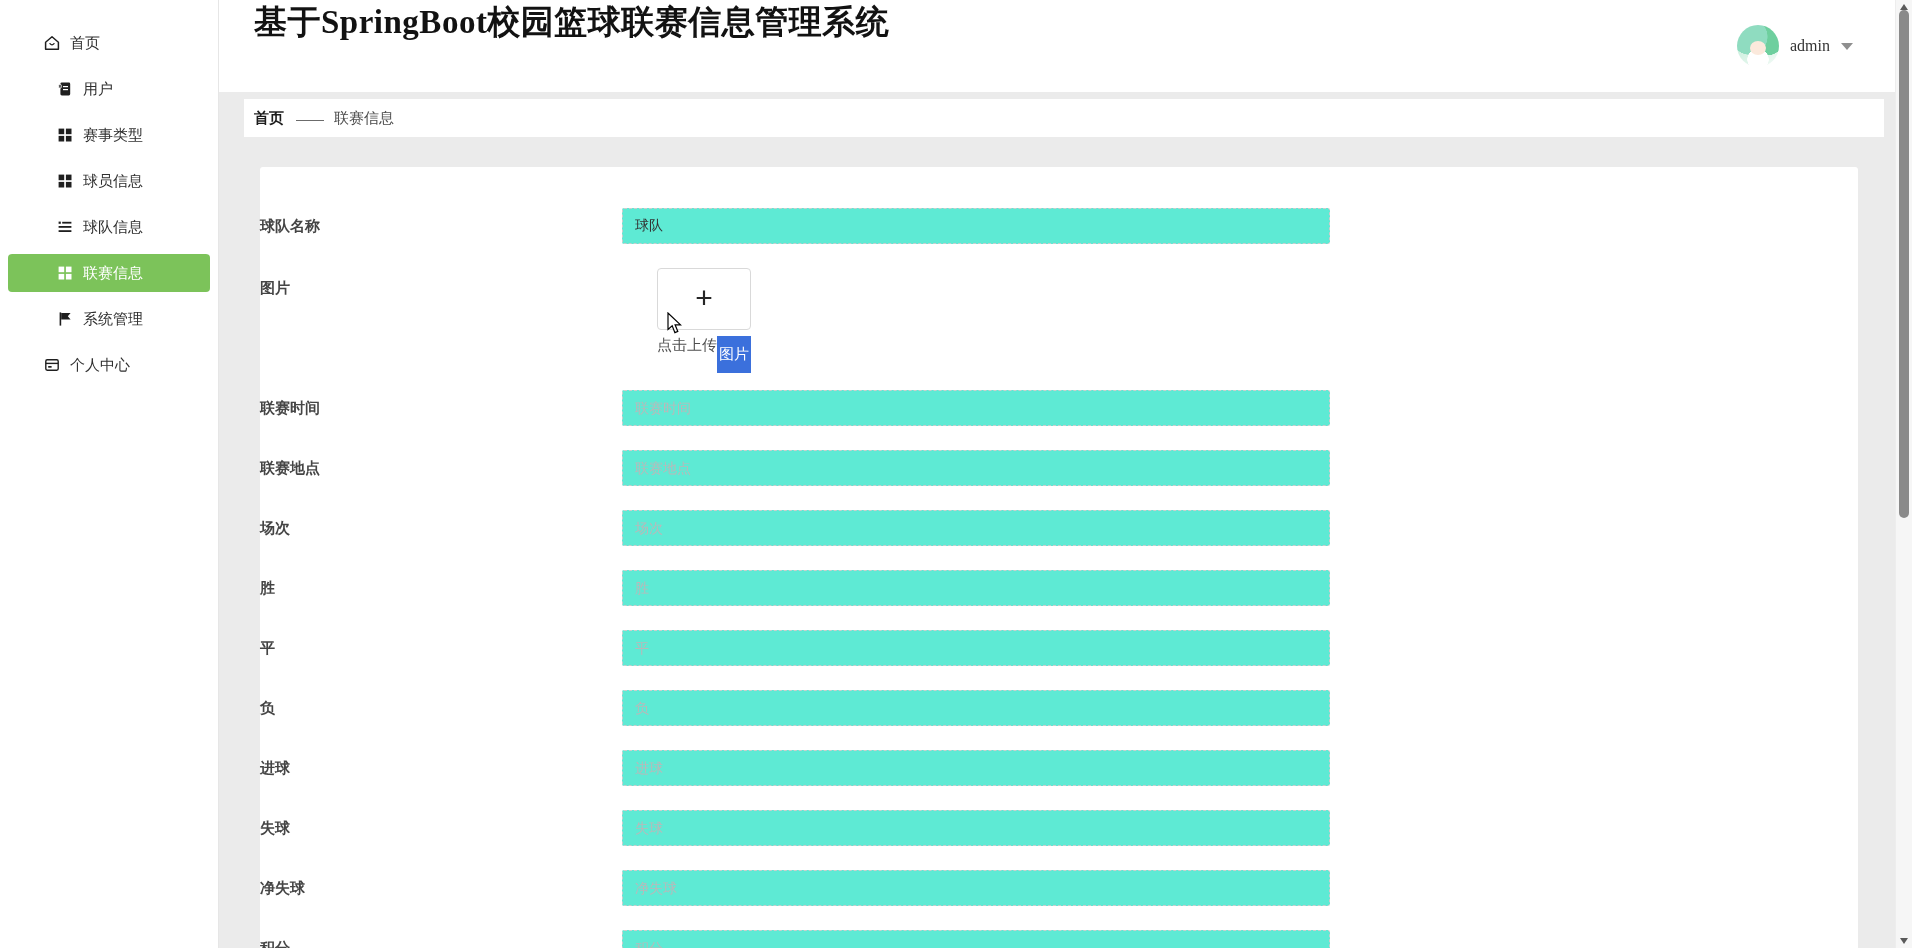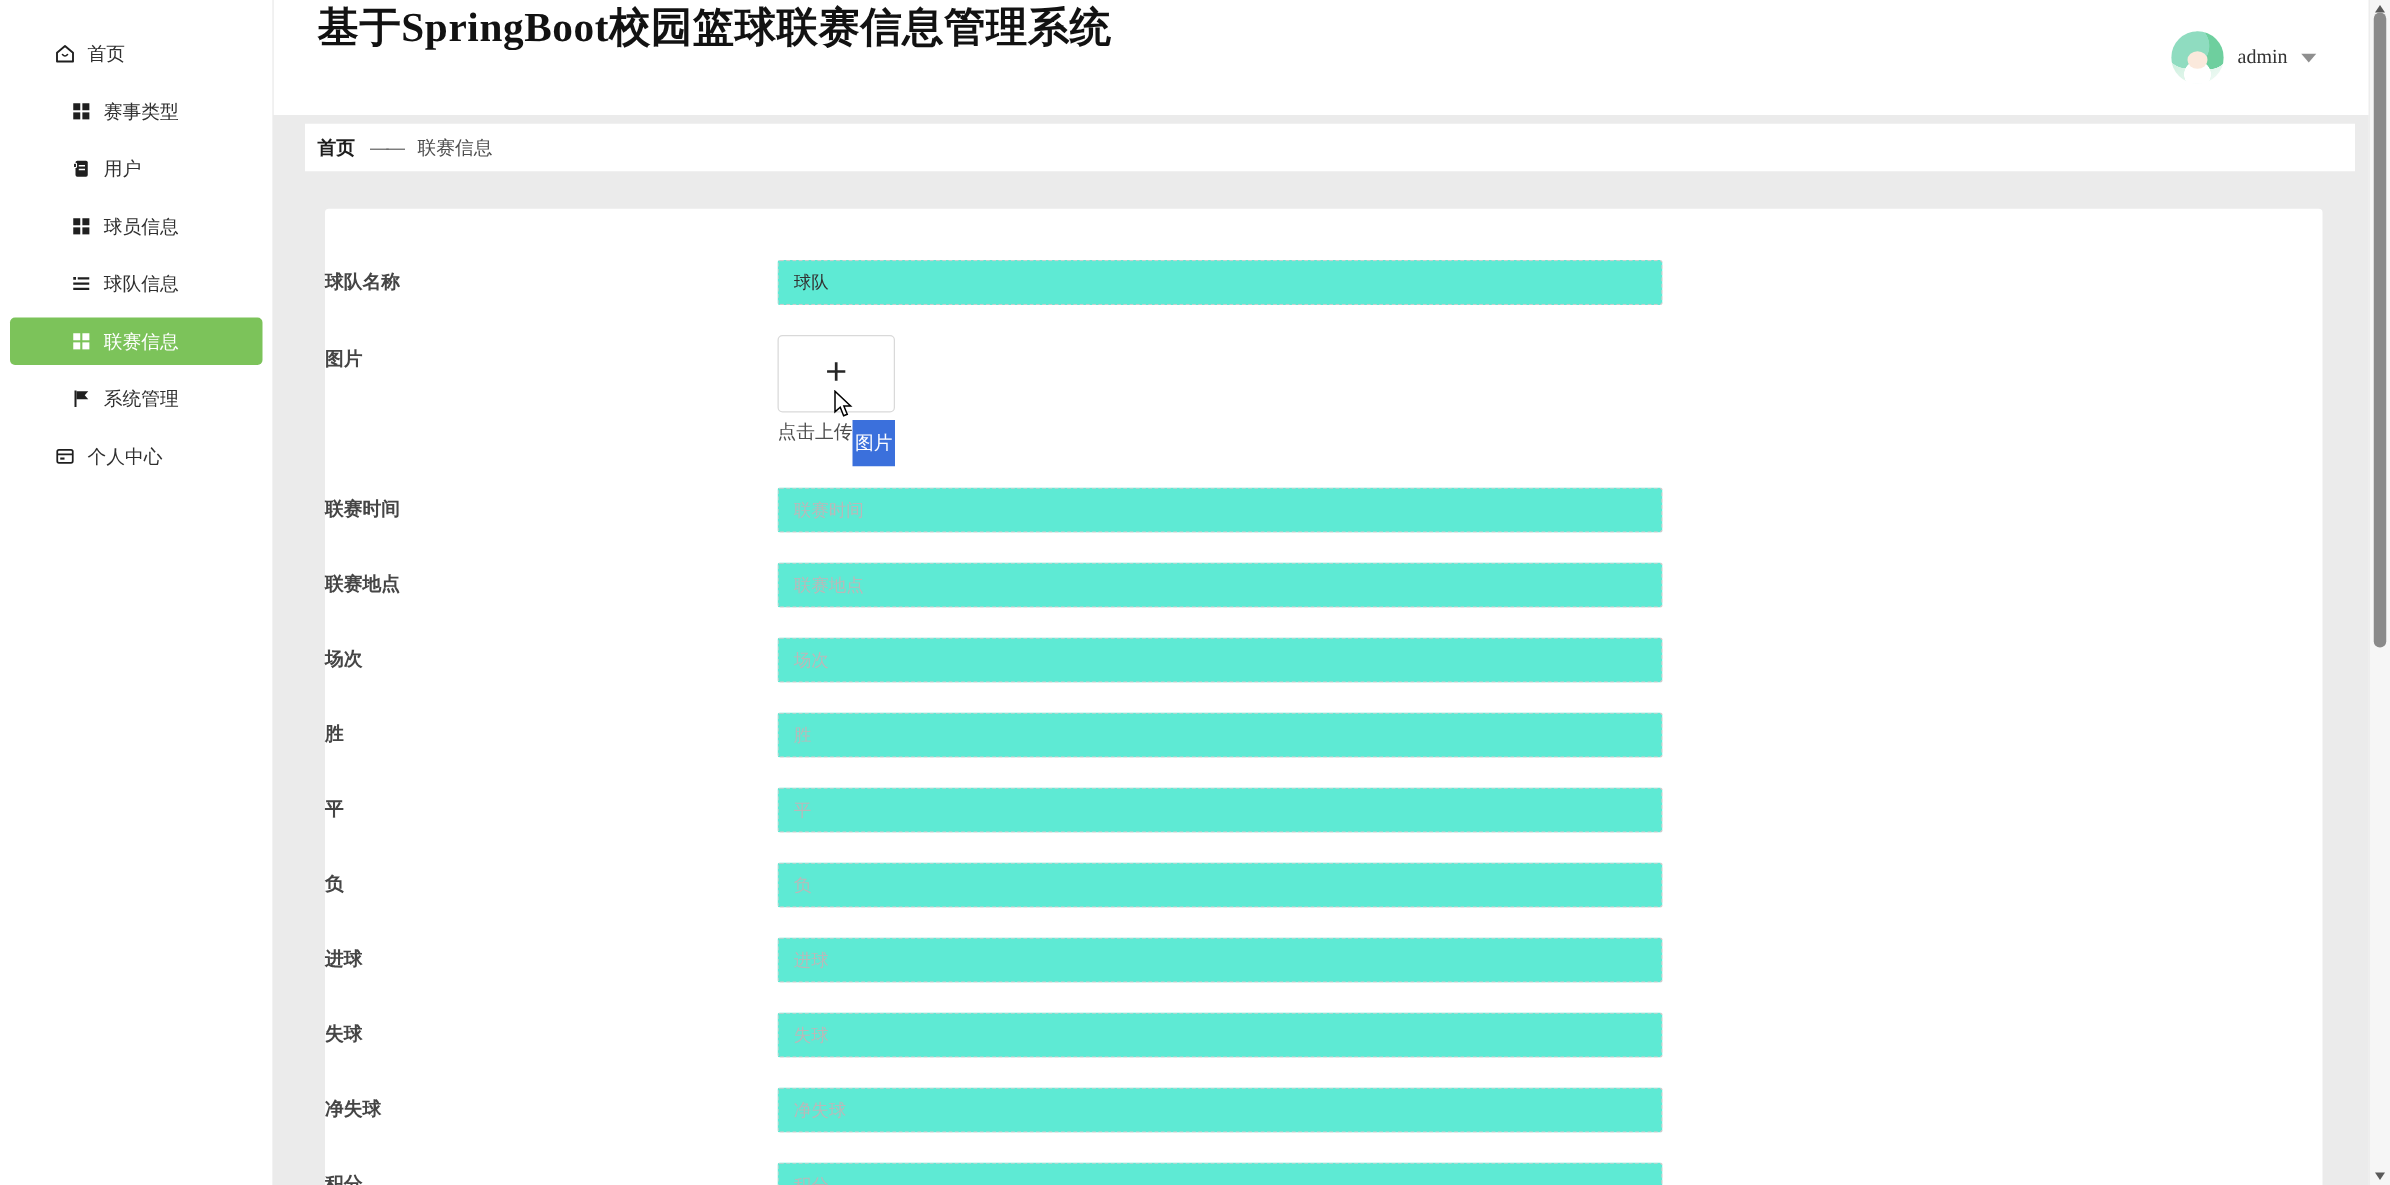--- a/index.html
+++ b/index.html
@@ -50,21 +50,21 @@
           border-radius:3px; }
   .form-row { display:flex; align-items:center; margin-bottom:24px; }
   .form-label { width:362px; flex-shrink:0; text-align:left; padding-right:10px;
                 font-size:15px; font-weight:700; color:#454545; line-height:20px; }
   .dashed-input { width:708px; height:36px; border:1px dashed #cdcdcd; border-radius:2px;
                   background:#5eead4; padding:0 12px; font-size:14px; color:#333;
                   font-family:"Liberation Sans", sans-serif; outline:none; }
   .dashed-input::placeholder { color:#b9b9b9; opacity:1; }
 
   
-  .form-row.upload-row { align-items:flex-start; margin-bottom:18px; }
+  .form-row.upload-row { align-items:flex-start; margin-bottom:18px;gap:35px; }
   .upload-row .form-label { padding-top:10px; }
   .upload-box { width:94px; height:62px; border:1px solid #d9d9d9; border-radius:4px;
                 background:#fff; display:flex; align-items:center; justify-content:center;
                 cursor:pointer; }
   .plus-glyph { font-size:30px; font-weight:300; color:#262626; line-height:1;
                 margin-top:-3px; }
   .upload-tip { margin-top:6px; height:36px; display:flex; align-items:flex-start;
                 font-size:15px; color:#4f4f4f; white-space:nowrap; }
   .tip-selected { background:#3b70dc; color:#fff; padding:9px 2px; }
 
@@ -96,38 +96,38 @@
           <svg viewBox="0 0 16 16">
             <path d="M8 1.8 L14.4 7.2 L14.4 14.2 L1.6 14.2 L1.6 7.2 Z" fill="none" stroke="currentColor" stroke-width="1.5" stroke-linejoin="round"></path>
             <path d="M6 8.6 q2 2.4 4 0" fill="none" stroke="currentColor" stroke-width="1.3" stroke-linecap="round"></path>
           </svg>
         </span>
         <span>首页</span>
       </div>
       <div class="side-item">
         <span class="icn">
           <svg viewBox="0 0 16 16">
+            <rect x="3.4" y="1.6" width="9.8" height="12.8" rx="1.4" fill="currentColor"></rect>
+            <rect x="1.8" y="3.6" width="2.4" height="3.4" rx="0.6" fill="currentColor" stroke="#fff" stroke-width="0.9"></rect>
+            <line x1="6" y1="5.6" x2="11" y2="5.6" stroke="#fff" stroke-width="1.2"></line>
+            <line x1="6" y1="8.6" x2="11" y2="8.6" stroke="#fff" stroke-width="1.2"></line>
+          </svg>
+        </span>
+        <span>用户</span>
+      </div>
+      <div class="side-item">
+        <span class="icn">
+          <svg viewBox="0 0 16 16">
             <rect x="1.6" y="1.6" width="5.6" height="5.6" fill="currentColor"></rect>
             <rect x="8.9" y="1.6" width="5.6" height="5.6" fill="currentColor"></rect>
             <rect x="1.6" y="8.9" width="5.6" height="5.6" fill="currentColor"></rect>
             <rect x="8.9" y="8.9" width="5.6" height="5.6" fill="currentColor"></rect>
           </svg>
         </span>
         <span>赛事类型</span>
-      </div>
-      <div class="side-item">
-        <span class="icn">
-          <svg viewBox="0 0 16 16">
-            <rect x="3.4" y="1.6" width="9.8" height="12.8" rx="1.4" fill="currentColor"></rect>
-            <rect x="1.8" y="3.6" width="2.4" height="3.4" rx="0.6" fill="currentColor" stroke="#fff" stroke-width="0.9"></rect>
-            <line x1="6" y1="5.6" x2="11" y2="5.6" stroke="#fff" stroke-width="1.2"></line>
-            <line x1="6" y1="8.6" x2="11" y2="8.6" stroke="#fff" stroke-width="1.2"></line>
-          </svg>
-        </span>
-        <span>用户</span>
       </div>
       <div class="side-item">
         <span class="icn">
           <svg viewBox="0 0 16 16">
             <rect x="1.6" y="1.6" width="5.6" height="5.6" fill="currentColor"></rect>
             <rect x="8.9" y="1.6" width="5.6" height="5.6" fill="currentColor"></rect>
             <rect x="1.6" y="8.9" width="5.6" height="5.6" fill="currentColor"></rect>
             <rect x="8.9" y="8.9" width="5.6" height="5.6" fill="currentColor"></rect>
           </svg>
         </span>

